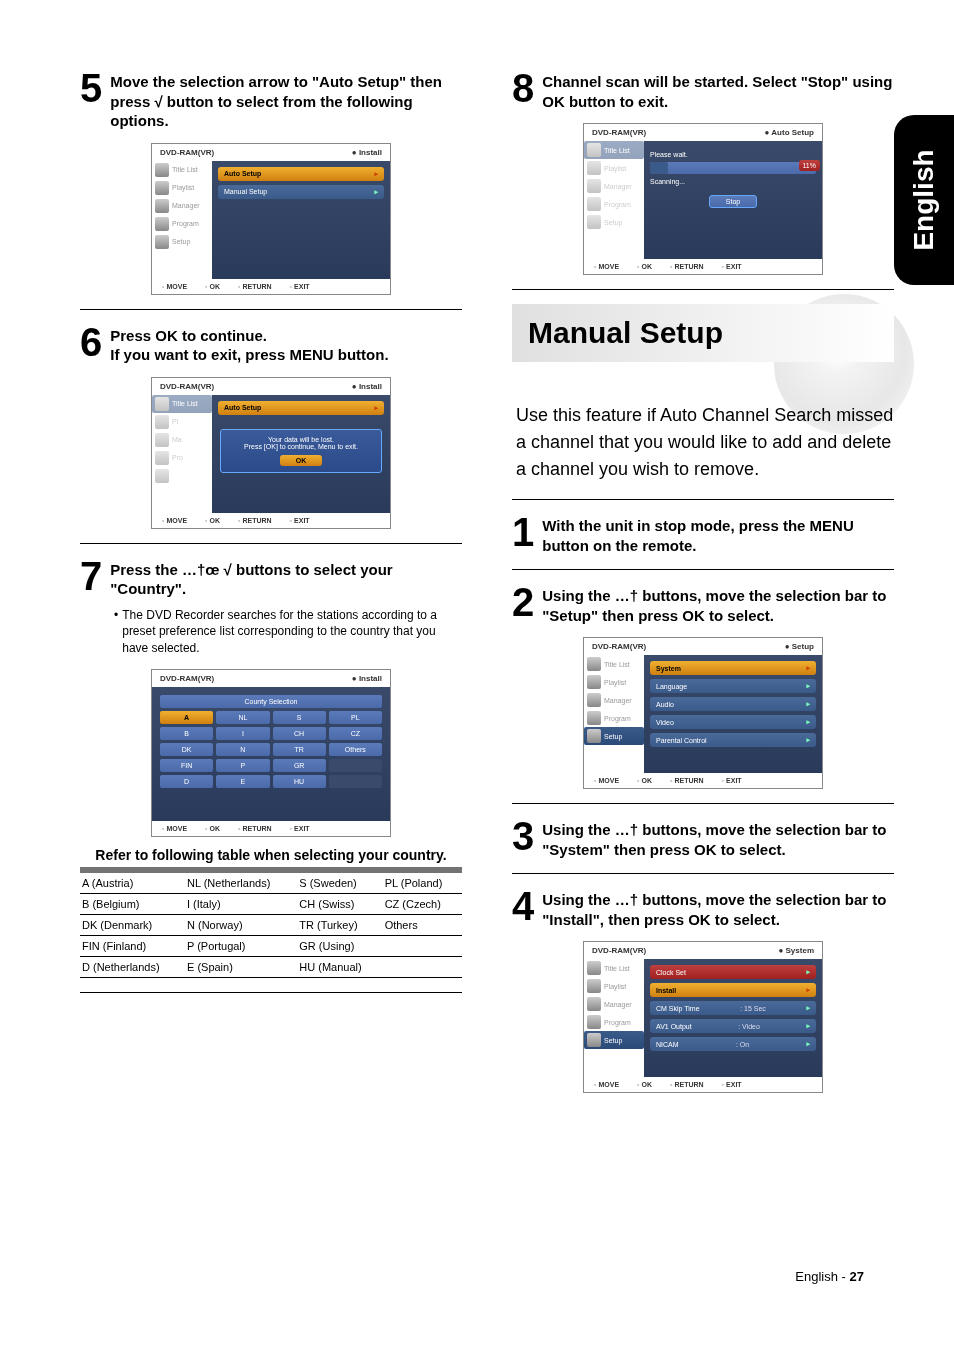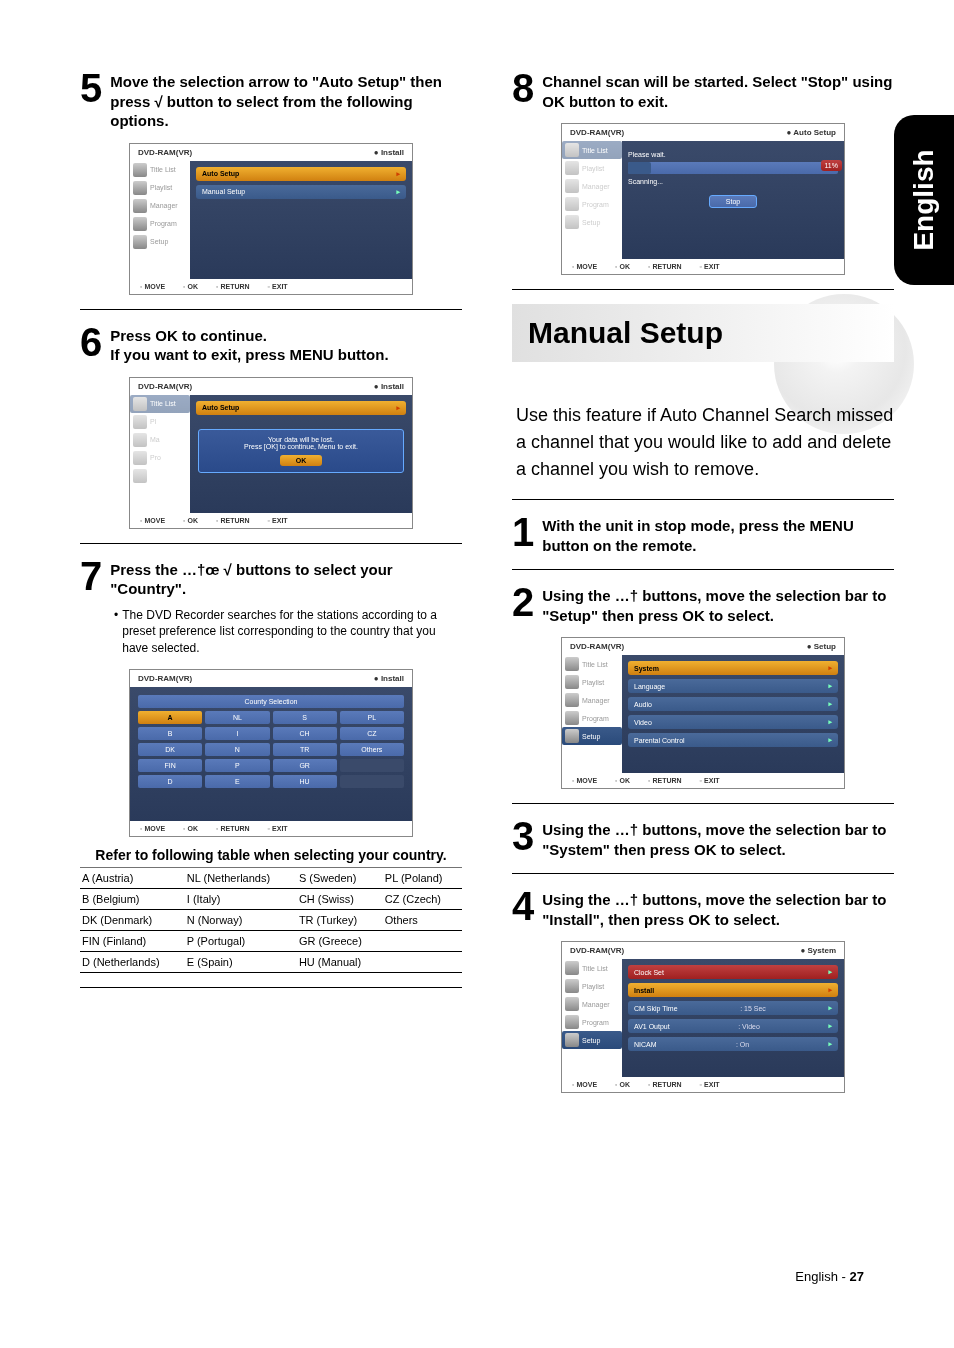--- a/index.html
+++ b/index.html
@@ -7,21 +7,21 @@
   .side-tab { position: absolute; right: 0; top: 115px; width: 60px; height: 170px; background: #000; border-radius: 20px 0 0 20px; color: #fff; display: flex; align-items: center; justify-content: center; }
   .side-tab span { transform: rotate(-90deg); font-size: 28px; font-weight: bold; }
   .cols { display: flex; padding: 70px 60px 0 80px; gap: 50px; }
   .col { flex: 1; }
   .col hr { border: none; border-top: 1px solid #000; margin: 14px 0; }
   .step { display: flex; gap: 8px; margin-bottom: 8px; }
   .step-num { font-size: 40px; font-weight: bold; line-height: 0.9; }
   .step-text { font-size: 15px; font-weight: bold; line-height: 1.3; padding-top: 2px; }
   .step-sub { font-size: 12px; line-height: 1.4; margin-left: 34px; margin-top: 4px; }
   .bullet { display: flex; gap: 4px; }
-  .osd { width: 284px; margin: 12px auto 10px auto; border: 1px solid #888; font-size: 8px; }
+  .osd { width: 240px; margin: 12px auto 10px auto; border: 1px solid #888; font-size: 8px; }
   .osd-head { display: flex; justify-content: space-between; padding: 4px 8px; font-weight: bold; color: #333; }
   .osd-body { display: flex; height: 118px; }
   .osd-sidebar { width: 60px; background: #fff; }
   .osd-sidebar.dim .sb-item { opacity: 0.5; }
   .sb-item { display: flex; align-items: center; gap: 3px; padding: 2px 3px; font-size: 7px; color: #999; }
   .sb-ico { width: 14px; height: 14px; background: linear-gradient(#ccc,#888); border-radius: 2px; }
   .sb-highlight { background: linear-gradient(#3a5a8a,#2a4a7a); color: #fff; border-radius: 2px; }
   .osd-main { flex: 1; background: linear-gradient(#3a4a6a,#2a3a5a); padding: 6px; position: relative; }
   .menu-row { background: linear-gradient(#4a6a9a,#3a5a8a); color: #fff; padding: 3px 6px; border-radius: 3px; margin-bottom: 4px; display: flex; justify-content: space-between; align-items: center; font-size: 7px; }
   .menu-row.sel { background: linear-gradient(#f0b030,#d08010); color: #000; font-weight: bold; }
@@ -44,21 +44,21 @@
   .grid-cell.sel { background: linear-gradient(#f0b030,#d08010); color: #000; font-weight: bold; }
   .grid-cell.empty2 { background: #3a4a6a; }
   .osd-main.no-sidebar { width: 100%; }
   .country-osd .osd-body { height: 134px; }
   .heading-bar { background: linear-gradient(90deg, #e0e0e0, #fff); padding: 12px 16px; font-size: 30px; font-weight: bold; margin-bottom: 0; position: relative; }
   .heading-disc { position: absolute; right: -20px; top: -10px; width: 140px; height: 140px; background: radial-gradient(circle at 45% 40%, #fff 5%, #eee 20%, #ddd 60%, #fff 100%); border-radius: 50%; z-index: -1; opacity: 0.7; }
   .body-text { font-size: 18px; line-height: 1.5; margin: 40px 0 16px 4px; }
   .ref-text { font-size: 14px; font-weight: bold; margin-top: 10px; text-align: center; }
   table.ctable { width: 100%; border-collapse: collapse; font-size: 11px; margin-top: 4px; }
   table.ctable td { padding: 4px 2px; border-bottom: 1px solid #000; }
-  table.ctable tr:first-child td { border-top: 1px solid #737373; }
+  table.ctable tr:first-child td { border-top: 6px solid #737373; }
   .footer { position: absolute; bottom: 64px; right: 90px; font-size: 13px; }
   .footer b { font-weight: bold; }
   .menu-val { color: #dde; font-size: 7px; }
 </style>
 </head>
 <body>
 
 <div class="side-tab">
     <span>English</span>
   </div>
@@ -243,21 +243,21 @@
           </tr>
       <tr>
             <td>DK (Denmark)</td>
             <td>N (Norway)</td>
             <td>TR (Turkey)</td>
             <td>Others</td>
           </tr>
       <tr>
             <td>FIN (Finland)</td>
             <td>P (Portugal)</td>
-            <td>GR (Greece)</td>
+            <td>GR (Using)</td>
             <td></td>
           </tr>
       <tr>
             <td>D (Netherlands)</td>
             <td>E (Spain)</td>
             <td>HU (Manual)</td>
             <td></td>
           </tr>
     </tbody>
       </table>

